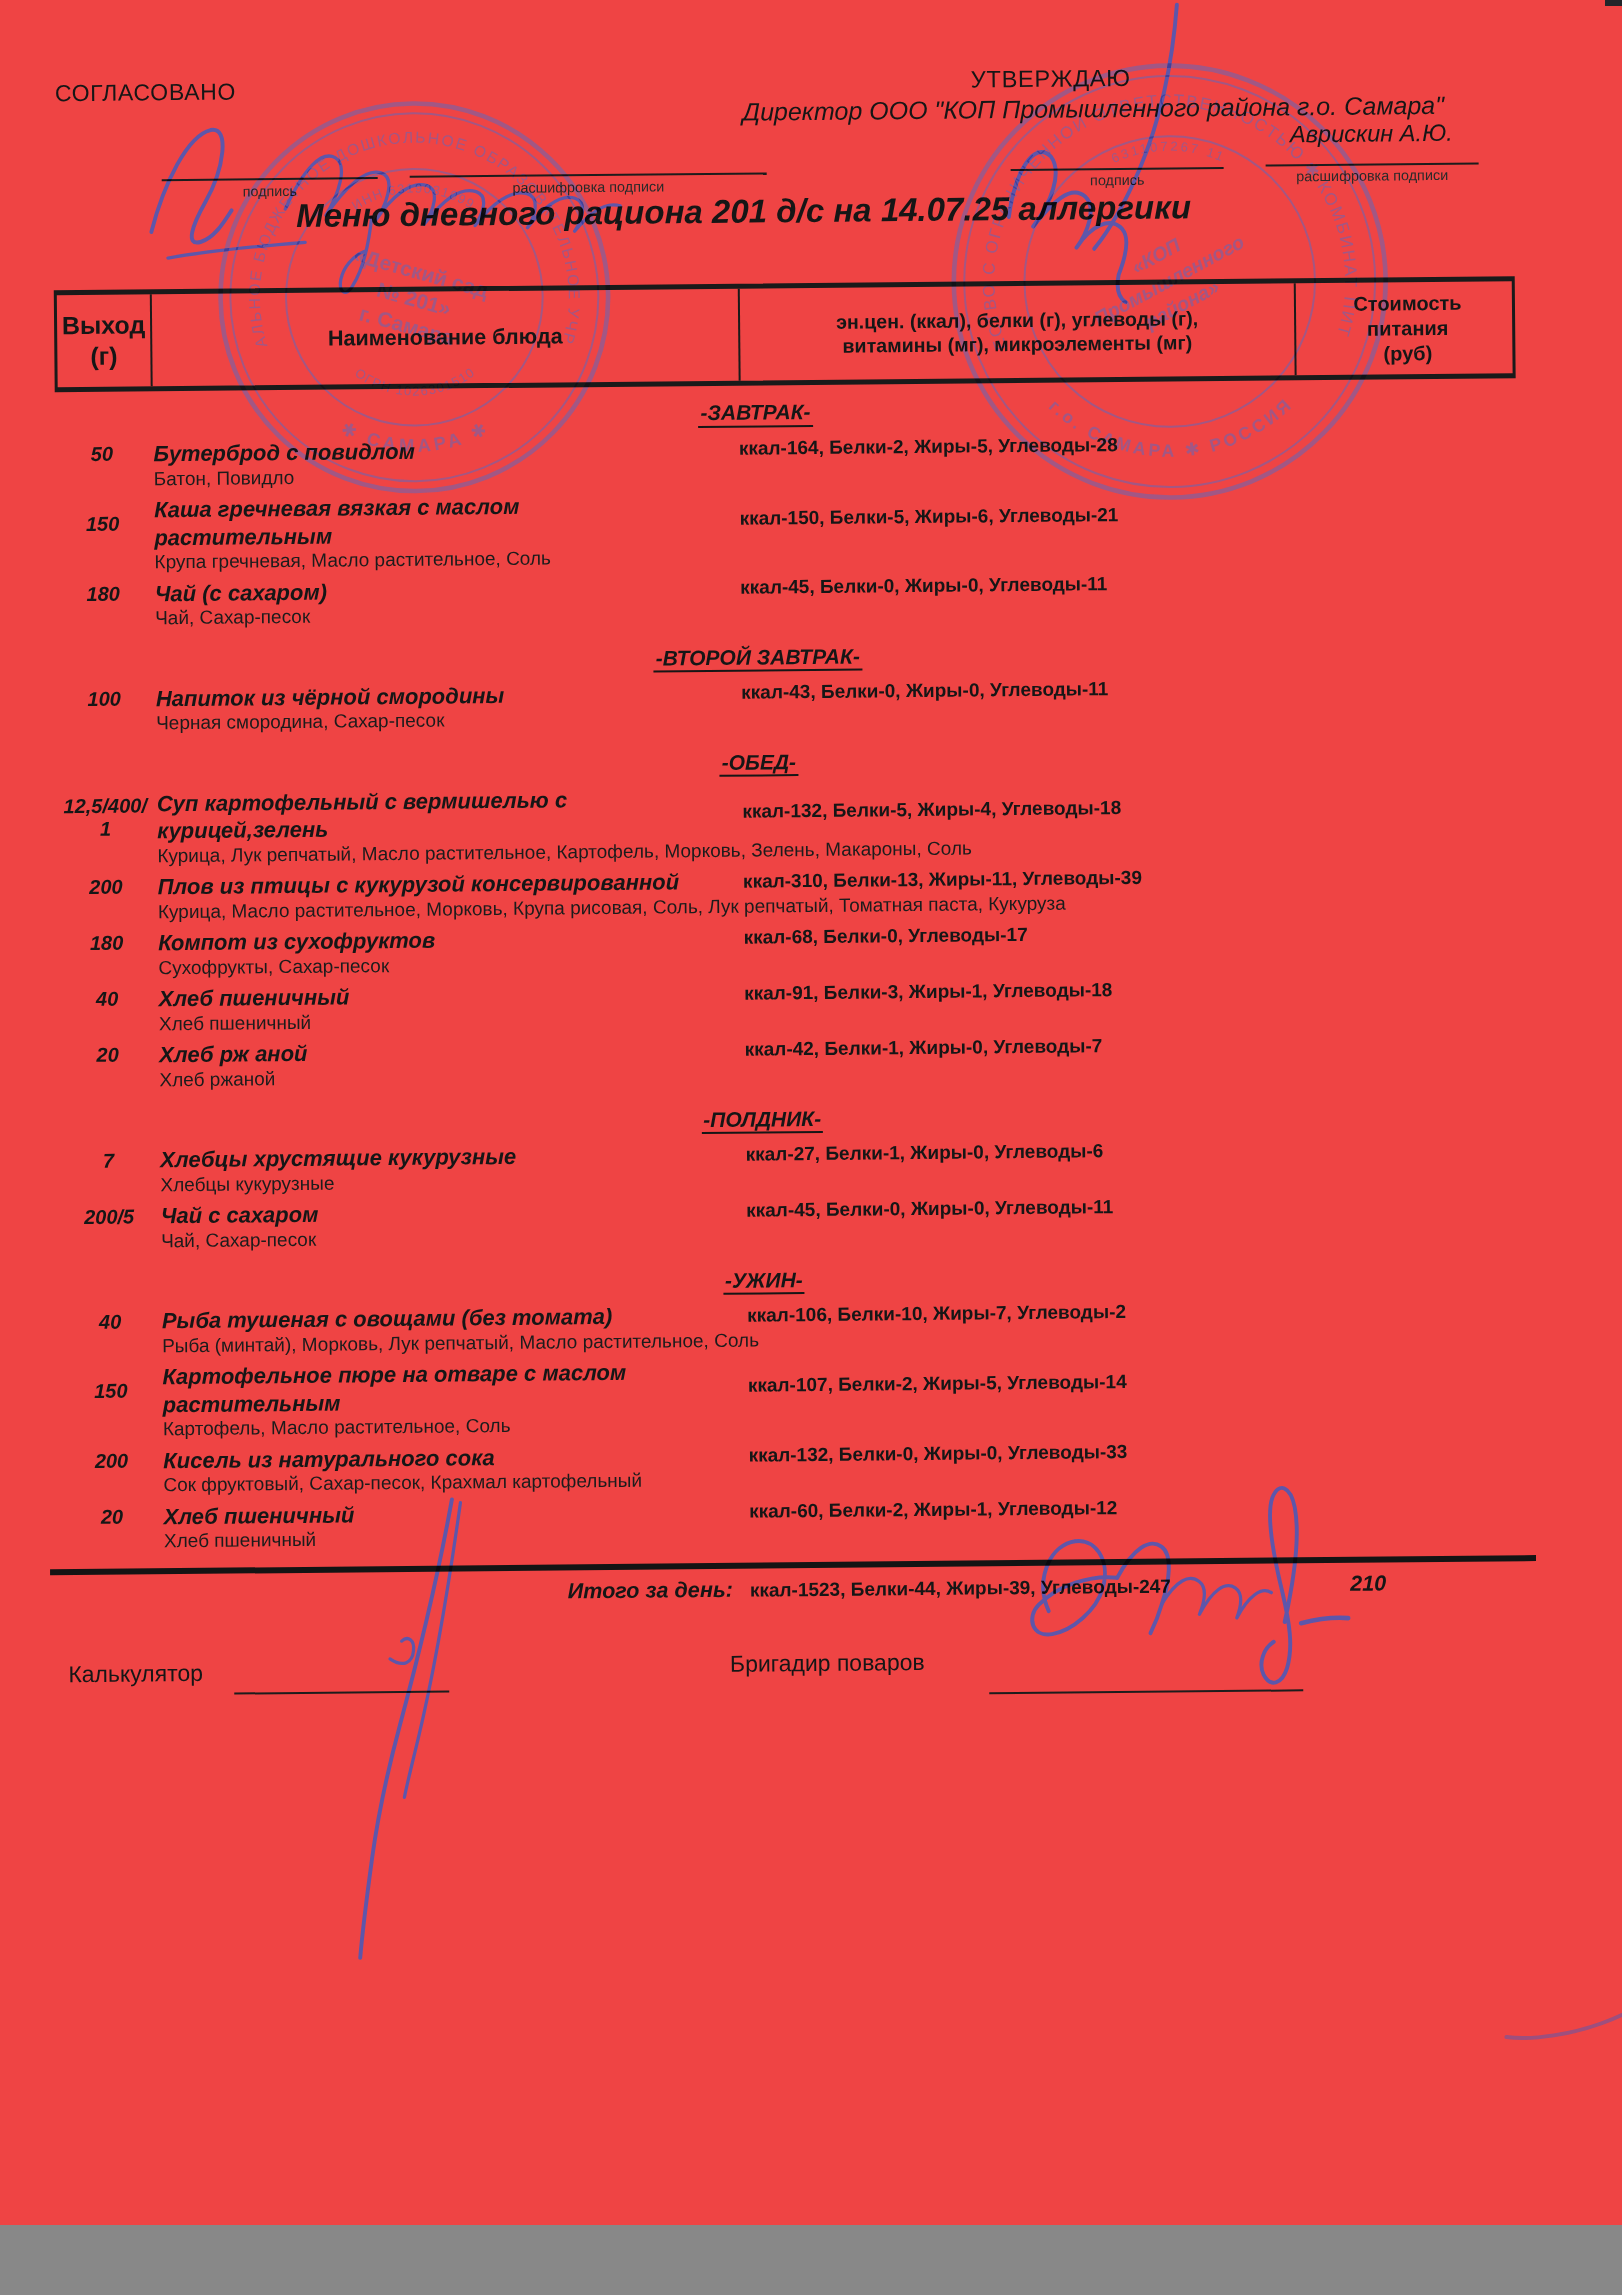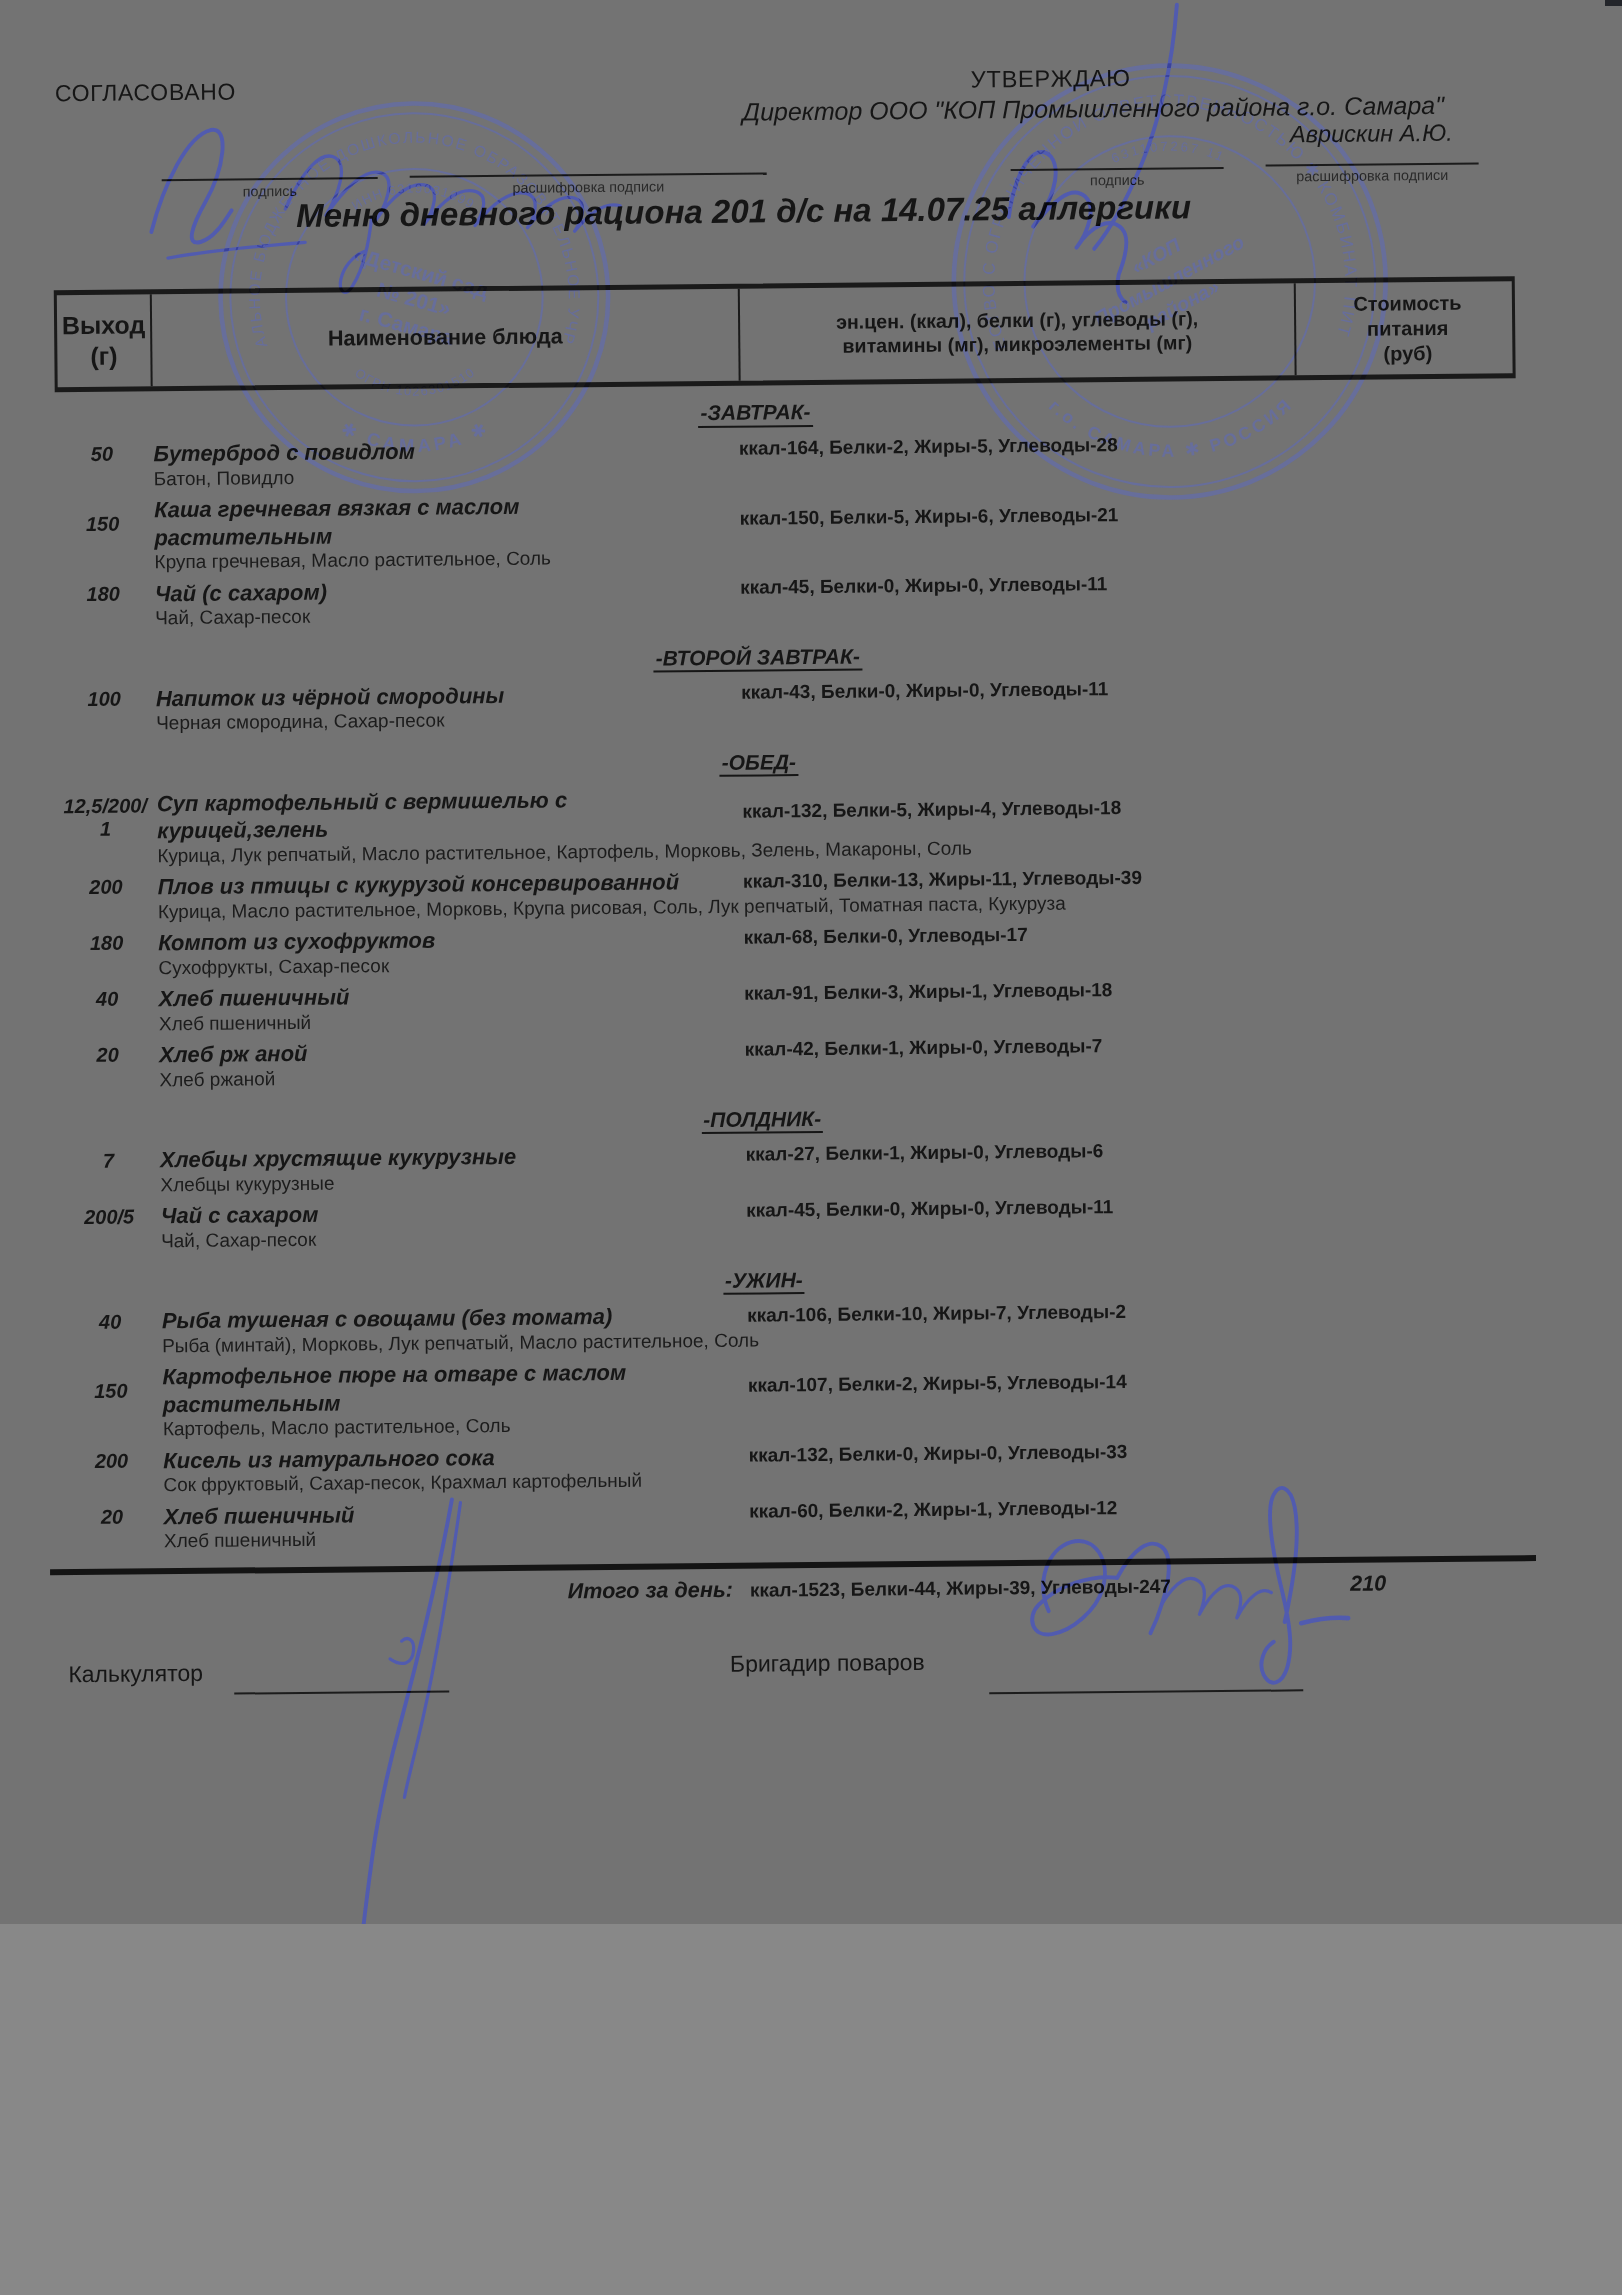--- a/index.html
+++ b/index.html
@@ -1,19 +1,19 @@
 <!DOCTYPE html>
 <html style="font-size:10.5px"><head>
 <meta charset="utf-8">
 <title>Menu scan</title>
 <style>
   html,body { margin:0; padding:0; background:#888; }
   .sheet {
-    position:relative; width:1623px; height:1924px; margin:0 auto;
-    background:#737373; overflow:hidden;
+    position:relative; width:1623px; height:2225px; margin:0 auto;
+    background:#ef4444; overflow:hidden;
     font-family:"Liberation Sans","DejaVu Sans",sans-serif;
     color:#161616;
   }
   
   .sheet::before {
     content:""; position:absolute; inset:0; pointer-events:none;
     background-image:radial-gradient(rgba(110,115,135,0.14) 0.8px, transparent 1px);
     background-size:153px 9.8px; background-position:26px 0;
   }
   .corner-artifact { position:absolute; right:0; top:0; width:18.3px; height:5.9px; background:#23252a; }
@@ -139,21 +139,21 @@
       <div class="sec"><span>-ВТОРОЙ ЗАВТРАК-</span></div>
       <div class="row">
         <div class="cw">100</div>
         <div class="cn">Напиток из чёрной смородины</div>
         <div class="cu">ккал-43, Белки-0, Жиры-0, Углеводы-11</div>
         <div class="ci">Черная смородина, Сахар-песок</div>
       </div>
 
       <div class="sec"><span>-ОБЕД-</span></div>
       <div class="row">
-        <div class="cw">12,5/200/
+        <div class="cw">12,5/400/
 1</div>
         <div class="cn">Суп картофельный с вермишелью с
 курицей,зелень</div>
         <div class="cu">ккал-132, Белки-5, Жиры-4, Углеводы-18</div>
         <div class="ci">Курица, Лук репчатый, Масло растительное, Картофель, Морковь, Зелень, Макароны, Соль</div>
       </div>
       <div class="row">
         <div class="cw">200</div>
         <div class="cn">Плов из птицы с кукурузой консервированной</div>
         <div class="cu">ккал-310, Белки-13, Жиры-11, Углеводы-39</div>

